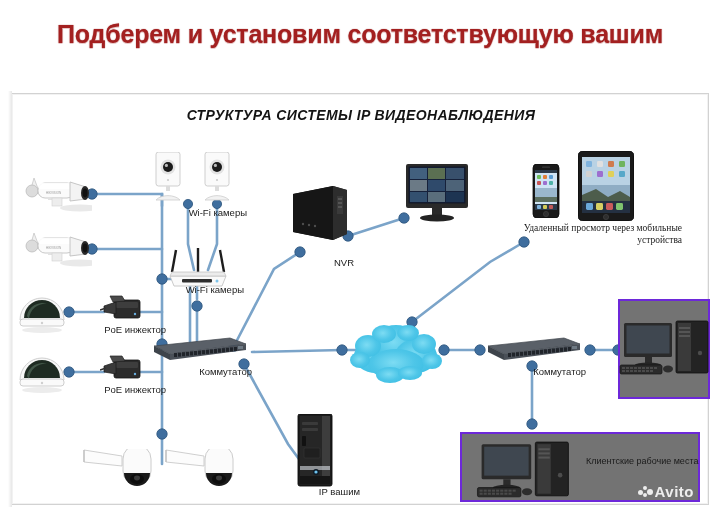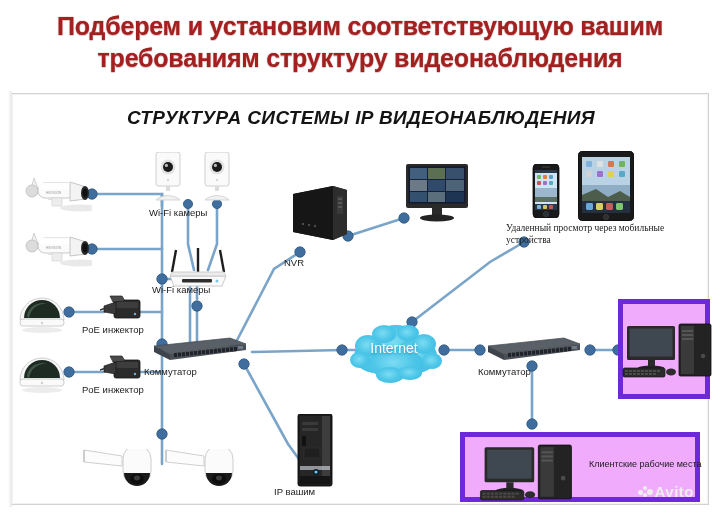--- a/index.html
+++ b/index.html
@@ -3,51 +3,51 @@
 <meta charset="utf-8">
 <style>
   html,body{margin:0;padding:0;background:#fff;}
   body{width:720px;height:513px;overflow:hidden;font-family:"Liberation Sans",sans-serif;}
   #root{position:relative;width:720px;height:513px;background:#ffffff;}
 
   
   .headline{
     position:absolute;left:0;top:0;width:720px;height:78px;
     display:flex;flex-direction:column;align-items:center;justify-content:flex-start;
-    padding-top:10px;box-sizing:border-box;
+    padding-top:18px;box-sizing:border-box;
   }
   .headline .ln{
     font-family:"Liberation Sans",sans-serif;
     font-weight:bold;font-size:25px;line-height:32px;
     color:#a32020;letter-spacing:-0.2px;white-space:nowrap;
     text-shadow:0 1px 0 #e8c9c9, 0 0 1px #8c1616;
   }
 
   
   .frame{
     position:absolute;left:11px;top:93px;width:698px;height:412px;
     background:#fff;border:1px solid #d2d2d2;box-sizing:border-box;
     box-shadow:0 0 0 1px #f2f2f2 inset;
   }
   .frame::before{content:"";position:absolute;left:-4px;top:-3px;width:4px;height:416px;background:linear-gradient(to right,#ffffff,#e7e7e7);}
 
   .diagram-title{
     position:absolute;left:0;top:13px;width:698px;text-align:center;
     font-family:"Liberation Sans",sans-serif;
-    font-weight:bold;font-style:italic;font-size:19px;color:#141414;
+    font-weight:bold;font-style:italic;font-size:14px;color:#141414;
     letter-spacing:0.4px;
   }
 
   
   svg.wires{position:absolute;left:0;top:0;width:698px;height:412px;}
 
   
   .lbl{
     position:absolute;font-family:"Liberation Sans",sans-serif;
-    font-size:9.5px;color:#1b1b1b;text-align:left;line-height:11px;
+    font-size:9.5px;color:#1b1b1b;text-align:right;line-height:11px;
     white-space:nowrap;
   }
   .lbl.w{white-space:normal;}
 
   
   .dev{position:absolute;}
 
   
 
   
@@ -70,21 +70,21 @@
   .cloud{
     position:absolute;width:96px;height:66px;
   }
   .cloud .txt{
     position:absolute;left:0;top:24px;width:96px;text-align:center;
     font-family:"Liberation Sans",sans-serif;font-size:14px;color:#ffffff;
     text-shadow:0 1px 2px rgba(20,90,120,.45);
   }
 
   
-  .boxed{position:absolute;border:5px solid #6d28d9;background:#f0abfc;box-sizing:border-box;}
+  .boxed{position:absolute;border:2px solid #6d28d9;background:#737373;box-sizing:border-box;}
 
   
   .avito{
     position:absolute;right:14px;bottom:4px;
     font-family:"Liberation Sans",sans-serif;font-size:15px;font-weight:bold;
     color:#ededed;letter-spacing:0.5px;display:flex;align-items:center;gap:3px;
   }
   .avito .dots{display:inline-block;width:14px;height:12px;position:relative;}
   .avito .dots i{position:absolute;border-radius:50%;background:#ededed;display:block;}
   .avito .dots i:nth-child(1){width:5px;height:5px;left:0;top:4px;}
@@ -92,21 +92,20 @@
   .avito .dots i:nth-child(3){width:4px;height:4px;left:5px;top:7px;}
   .avito .dots i:nth-child(4){width:6px;height:6px;left:9px;top:3px;}
 </style>
 </head>
 <body>
 
 <div id="root">
 
   <div class="headline">
     <div class="ln">Подберем и установим соответствующую вашим</div>
-    <div class="ln">требованиям структуру видеонаблюдения</div>
   </div>
 
   <div class="frame">
 
     <div class="diagram-title">СТРУКТУРА СИСТЕМЫ IP ВИДЕОНАБЛЮДЕНИЯ</div>
 
     <svg class="wires" viewBox="0 0 698 412">
       <g stroke="#7ba4c9" stroke-width="2.6" fill="none" stroke-linecap="round">
 
         <path d="M78 100 L150 100 L150 112"></path>
@@ -409,21 +408,20 @@
           <ellipse cx="22" cy="30" rx="13" ry="11"></ellipse>
           <ellipse cx="78" cy="28" rx="12" ry="10"></ellipse>
           <ellipse cx="38" cy="18" rx="12" ry="9"></ellipse>
           <ellipse cx="62" cy="17" rx="11" ry="8"></ellipse>
           <ellipse cx="14" cy="44" rx="10" ry="8"></ellipse>
           <ellipse cx="86" cy="45" rx="10" ry="8"></ellipse>
           <ellipse cx="44" cy="59" rx="14" ry="8"></ellipse>
           <ellipse cx="64" cy="57" rx="12" ry="7"></ellipse>
         </g>
       </svg>
-      <div class="txt">Internet</div>
     </div>
 
     <div class="dev switch" style="left:470px;top:240px;">
       <svg viewBox="0 0 100 30" width="100" height="30">
         <path d="M6 12 L82 4 L98 10 L22 20 Z" fill="#5a6068" stroke="#3f454c" stroke-width="0.7"></path>
         <path d="M6 12 L22 20 L22 26 L6 18 Z" fill="#3e444b"></path>
         <path d="M22 20 L98 10 L98 16 L22 26 Z" fill="#4a5058"></path>
         <g fill="#20242a">
           <rect x="26" y="19" width="3" height="4"></rect>
             <rect x="30" y="18.6" width="3" height="4"></rect>

